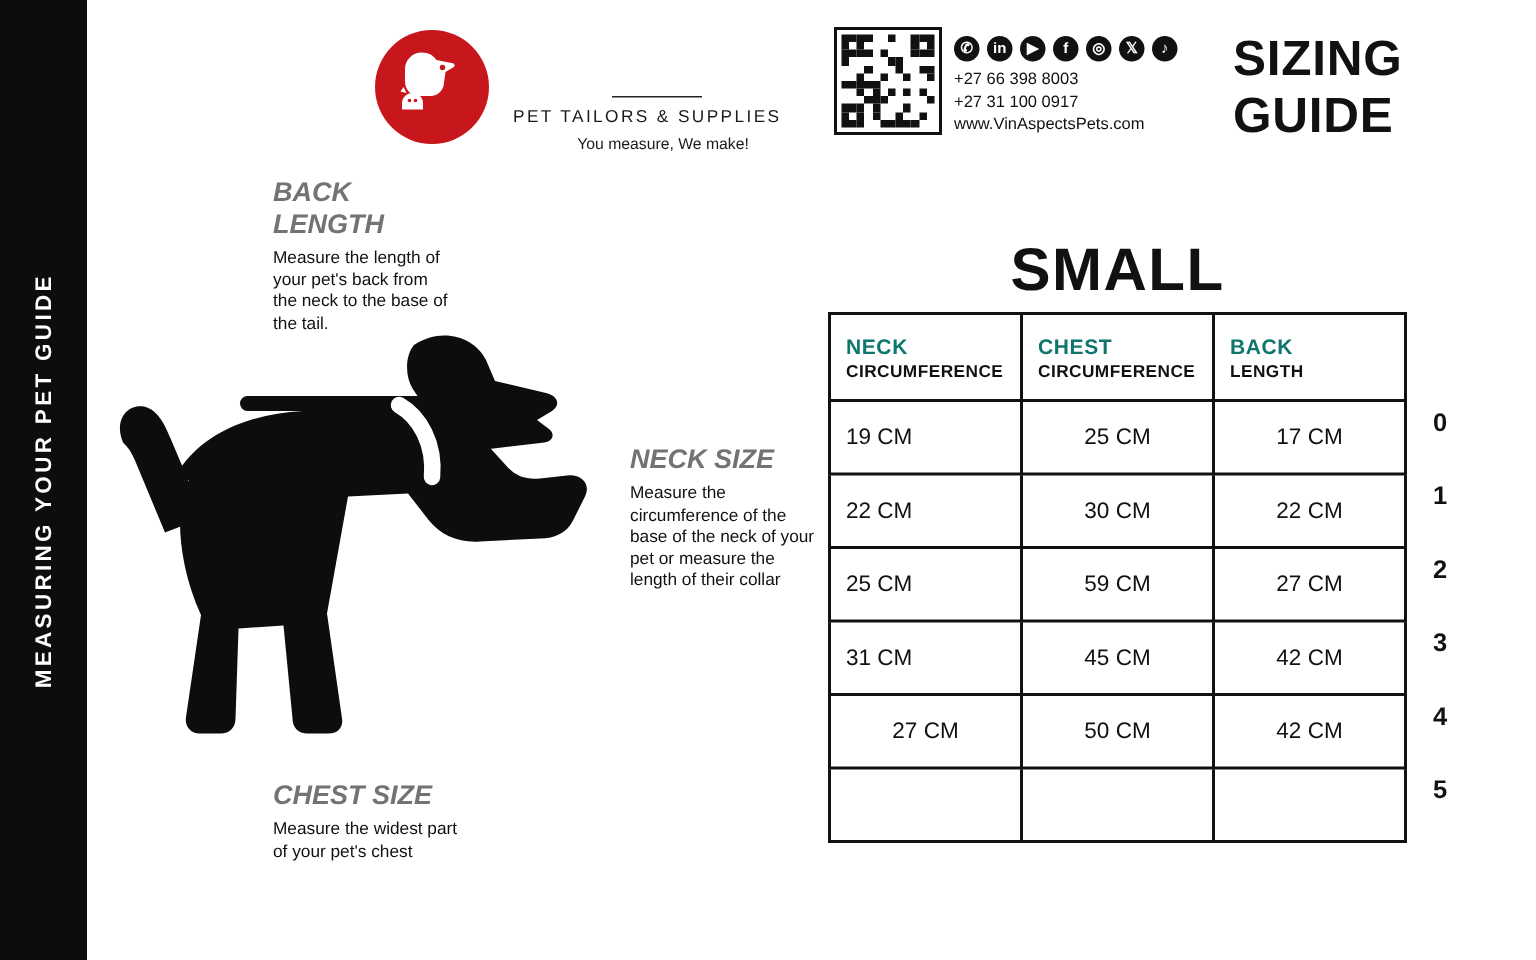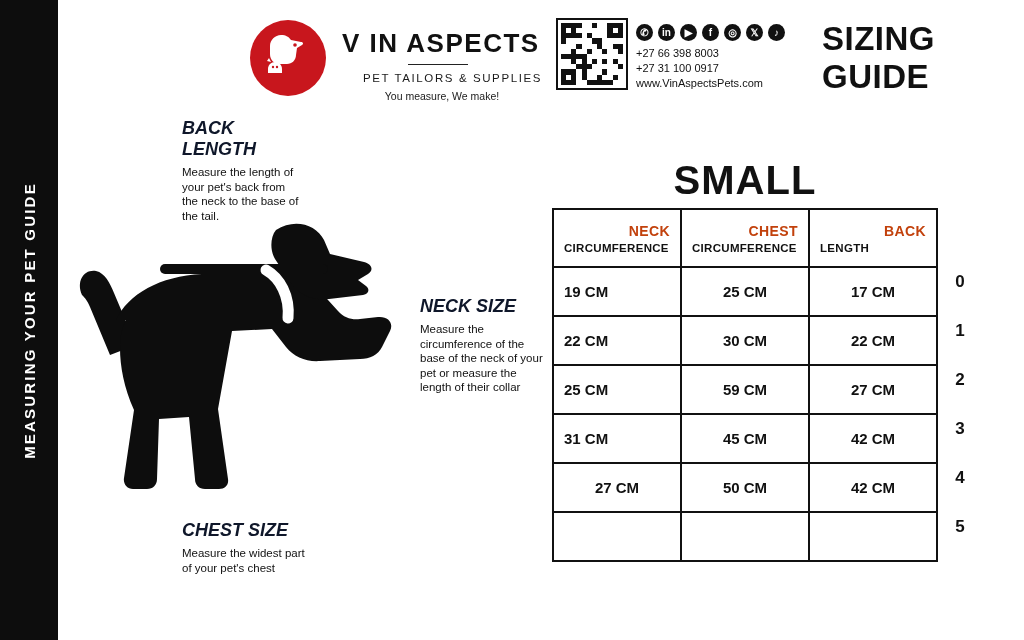--- a/index.html
+++ b/index.html
@@ -69,21 +69,21 @@
   .brand-rule {
     position: absolute;
     left: 158px; top: 50px;
     width: 60px; height: 1px;
     background: #222;
   }
   .brand-sub {
     position: absolute;
     left: 92px; top: 58px;
     width: 200px;
-    text-align: right;
+    text-align: left;
     font-size: 11.5px;
     letter-spacing: 1.6px;
     color: #1a1a1a;
   }
   .brand-tag {
     position: absolute;
     left: 92px; top: 76px;
     width: 200px;
     text-align: center;
     font-size: 10.5px;
@@ -145,21 +145,21 @@
     letter-spacing: 0.5px;
   }
 
   
   .callout { position: absolute; }
   .callout .ttl {
     font-size: 18px;
     font-weight: bold;
     font-style: italic;
     line-height: 21px;
-    color: #0f172a;
+    color: #737373;
   }
   .callout .desc {
     margin-top: 5px;
     font-size: 11.5px;
     line-height: 14.5px;
     color: #111;
   }
   #callout-back   { left: 182px; top: 118px; width: 120px; }
   #callout-neck   { left: 420px; top: 296px; width: 124px; }
   #callout-chest  { left: 182px; top: 520px; width: 130px; }
@@ -185,23 +185,23 @@
   }
   table.sizes th, table.sizes td {
     border: 2px solid #111;
     width: 33.33%;
     height: 49px;
     padding: 4px 10px;
     text-align: left;
     vertical-align: middle;
   }
   table.sizes thead th { height: 58px; }
-  .hd1 { font-size: 14px; font-weight: bold; letter-spacing: .4px; color:#c2410c; display:block;text-align:right; }
+  .hd1 { font-size: 14px; font-weight: bold; letter-spacing: .4px; color:#0f766e; display:block; }
   .hd2 { font-size: 11.5px; font-weight: bold; letter-spacing: .3px; color:#111; display:block; margin-top:3px; }
-  table.sizes td { font-size: 15px; font-weight: bold; color: #111; }
+  table.sizes td { font-size: 15px; font-weight: normal; color: #111; }
   table.sizes td.c { text-align: center; }
   .idx-col {
     position: absolute;
     left: 940px; top: 208px;
     width: 40px;
   }
   .idx-col div {
     height: 49px;
     line-height: 49px;
     font-size: 17px;
@@ -224,21 +224,20 @@
   <div class="logo-block">
     <div class="logo-mark"></div>
     <svg class="logo-dog" viewBox="0 0 52 52">
       <path fill="#ffffff" d="M8 18c0-6 5-11 11-11 5 0 8 2 10 5l10 2c2 0 3 2 1 3l-5 3-1 7c0 5-4 9-9 9h-7c-6 0-10-4-10-10z"></path>
       <circle fill="#c8161d" cx="33" cy="17" r="1.8"></circle>
       <path fill="#ffffff" d="M13 34c4 0 7 3 7 7v4H6v-4c0-4 3-7 7-7z"></path>
       <path fill="#ffffff" d="M7 30l2 4-4-1z M19 30l-2 4 4-1z"></path>
       <circle fill="#c8161d" cx="11" cy="39" r="1.2"></circle>
       <circle fill="#c8161d" cx="15" cy="39" r="1.2"></circle>
     </svg>
-    <div class="brand-name">V IN ASPECTS</div>
     <div class="brand-rule"></div>
     <div class="brand-sub">PET TAILORS &amp; SUPPLIES</div>
     <div class="brand-tag">You measure, We make!</div>
   </div>
 
   <div class="qr-box">
     <div class="qr-grid" id="qr">
         <i class="on"></i>
         <i class="on"></i>
         <i class="on"></i>

